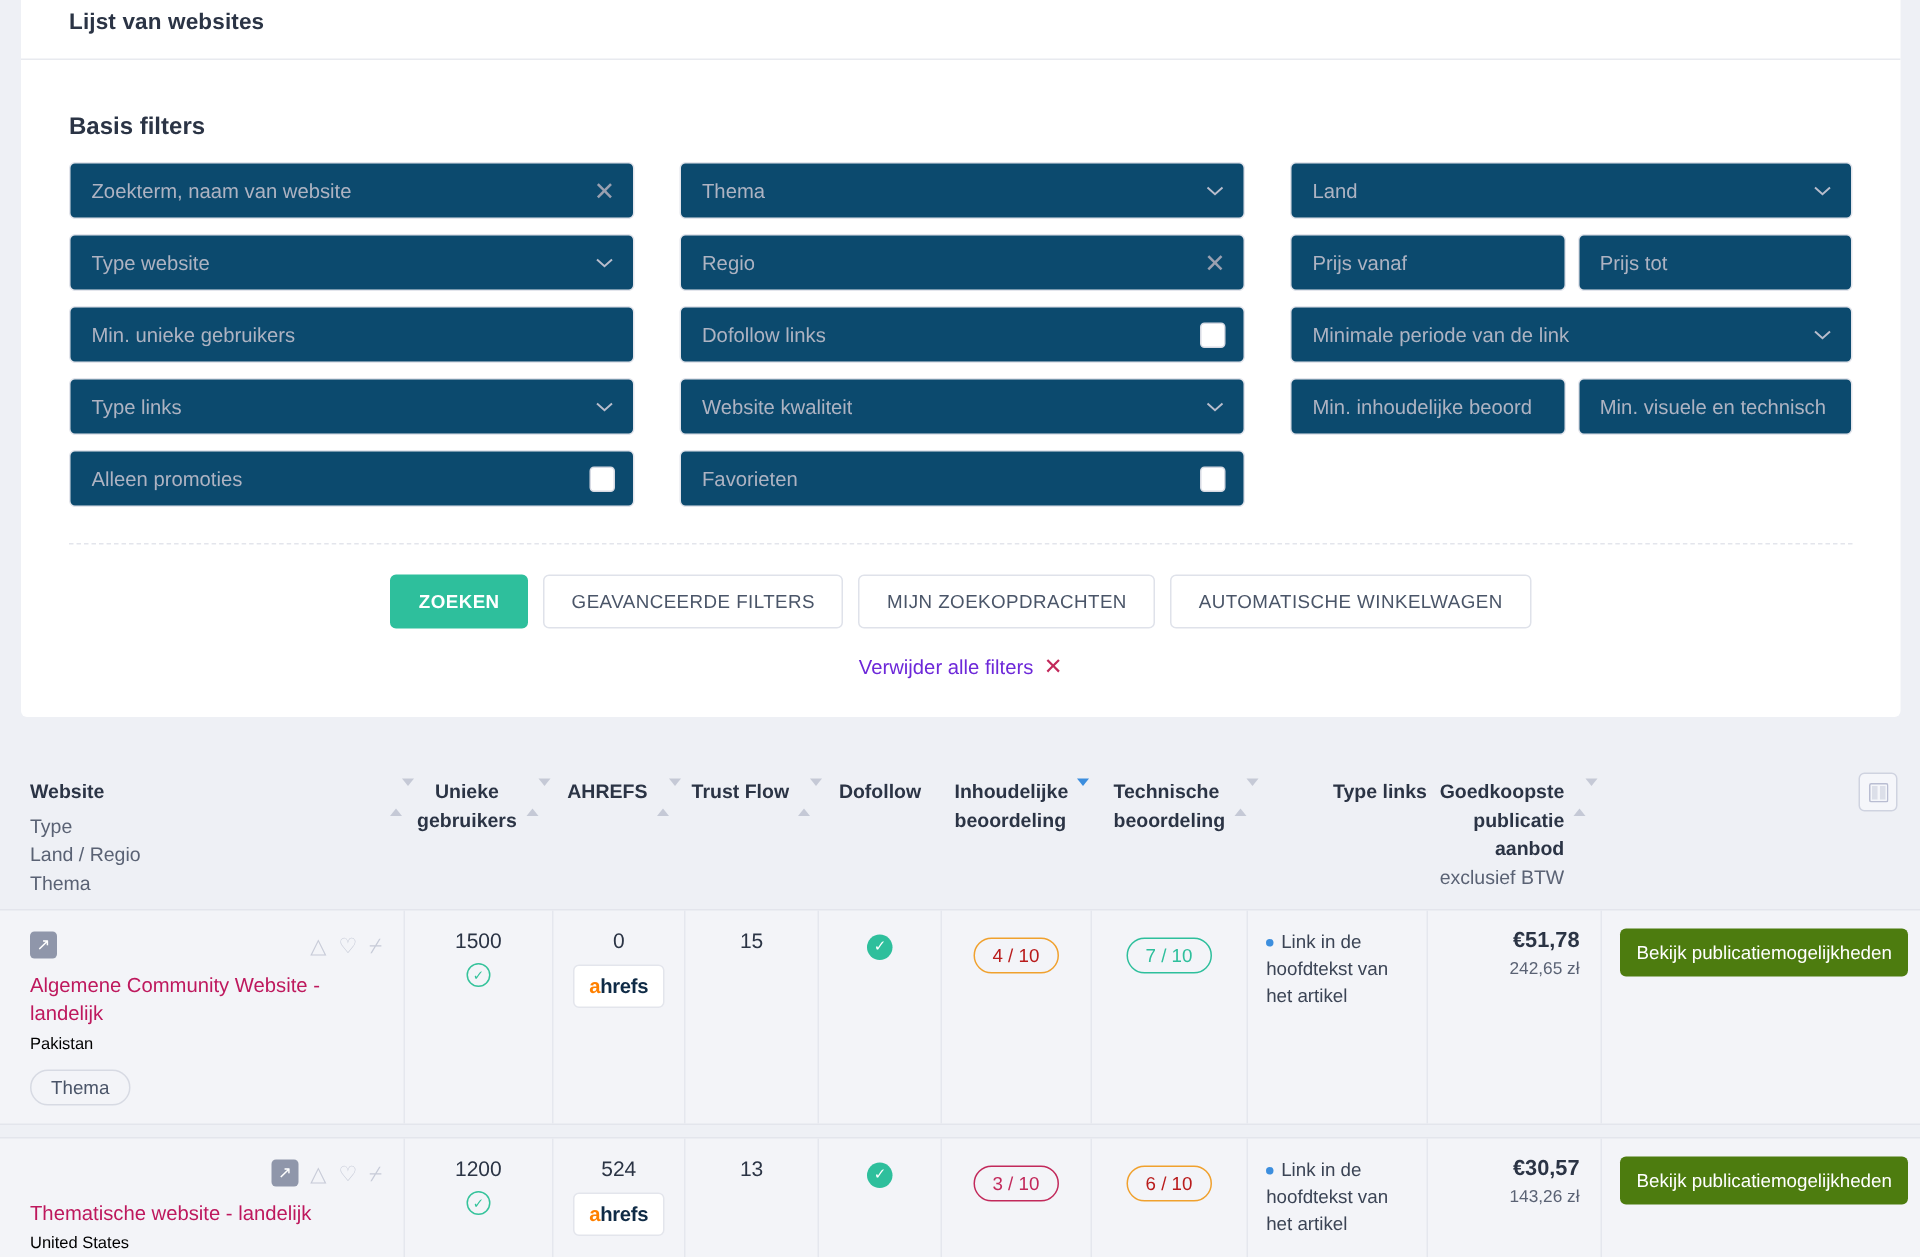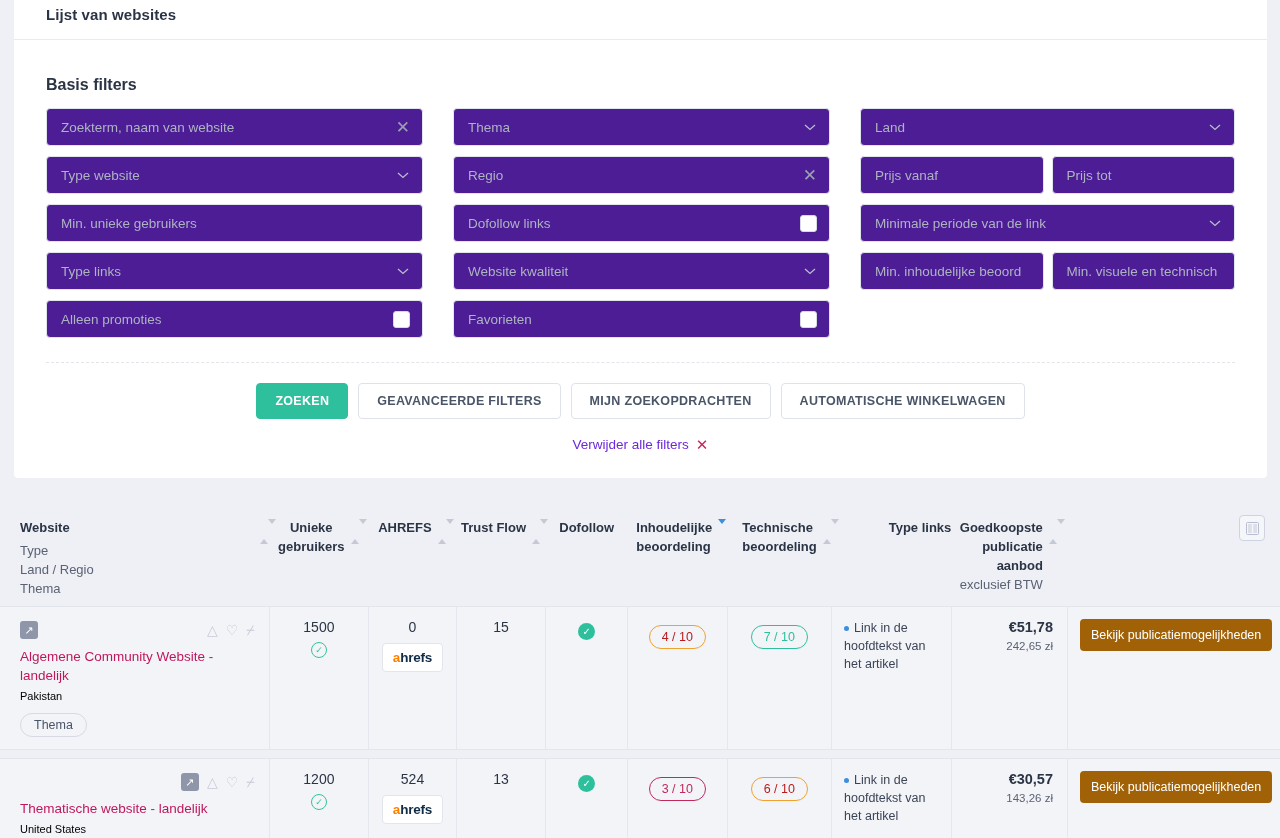--- a/index.html
+++ b/index.html
@@ -42,21 +42,21 @@
     grid-template-columns: 377px 30px 377px 30px 375px;
     row-gap: 10px;
   }
   .col { display: flex; flex-direction: column; row-gap: 10px; }
 
   .field {
     position: relative;
     height: 38px;
     border: 1px solid #e3e5ec;
     border-radius: 4px;
-    background: #4c1d95;
+    background: #0c4a6e;
     display: flex;
     align-items: center;
     padding: 0 12px 0 14px;
   }
   .field .ph {
     font-size: 13.5px;
     color: #aeb3c2;
     white-space: nowrap;
     overflow: hidden;
   }
@@ -88,21 +88,20 @@
     padding: 0 18px;
     border-radius: 4px;
     border: 1px solid #dfe2ea;
     background: #fff;
     color: #4a5568;
     font-size: 12.5px;
     letter-spacing: .3px;
     display: flex; align-items: center; justify-content: center;
     white-space: nowrap;
     cursor: pointer;
-    font-weight: bold;
   }
   .btn.primary {
     background: #2ebf9c; border-color: #2ebf9c; color: #fff; font-weight: bold;
   }
   .clear-row {
     display: flex; justify-content: center; align-items: center; gap: 7px;
     padding: 18px 0 26px 0;
   }
   .clear-row .lbl { color: #6d28d9; font-size: 13.5px; cursor: pointer; }
   .clear-row .x { color: #c2295b; font-size: 15px; line-height: 1; }
@@ -245,21 +244,21 @@
     display: inline-block; width: 5px; height: 5px; border-radius: 50%;
     background: #3c8ede; margin-right: 5px; vertical-align: middle;
   }
 
   .price-cell { align-items: flex-end; padding-right: 14px; }
   .price-main { font-size: 14.5px; font-weight: bold; color: #2b3445; }
   .price-sub { font-size: 11.5px; color: #5a6274; margin-top: 5px; }
 
   .cta-cell { align-items: flex-start; padding-left: 12px; }
   .cta {
-    background: #a16207; color: #fff;
+    background: #4d7c0f; color: #fff;
     border: none; border-radius: 4px;
     font-size: 12.5px;
     padding: 9px 11px;
     cursor: pointer;
     font-family: "Liberation Sans", sans-serif;
     white-space: nowrap;
   }
 
   
   .c-site  { width: 270px; }

